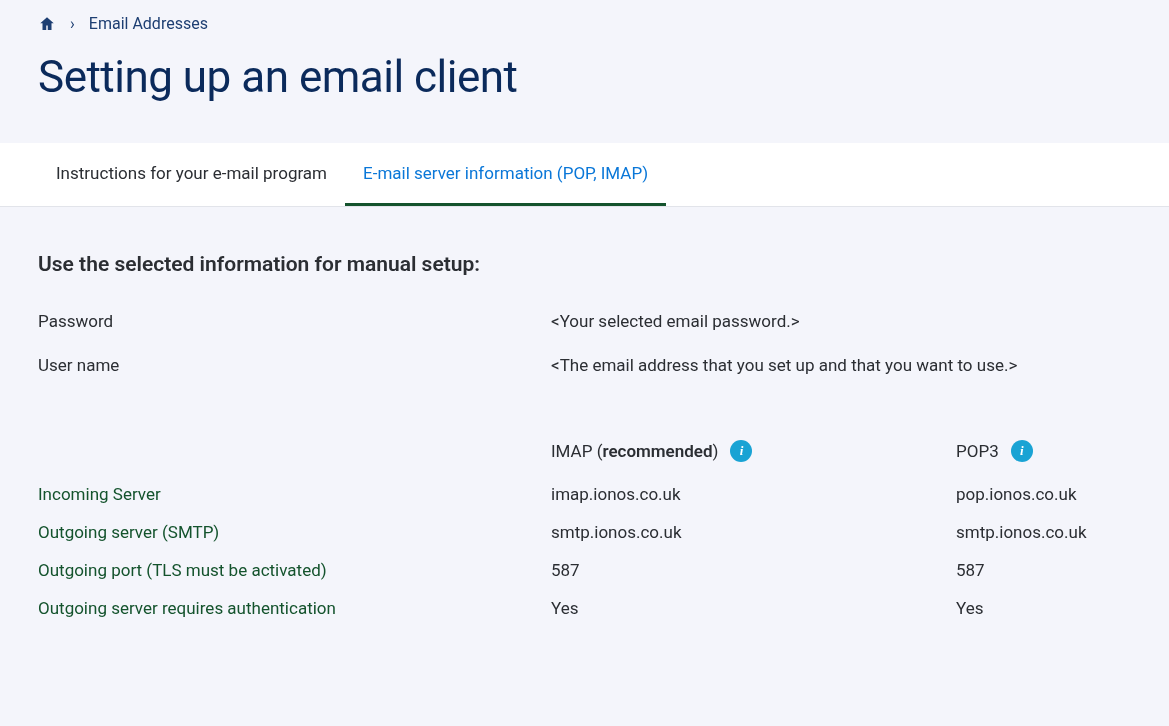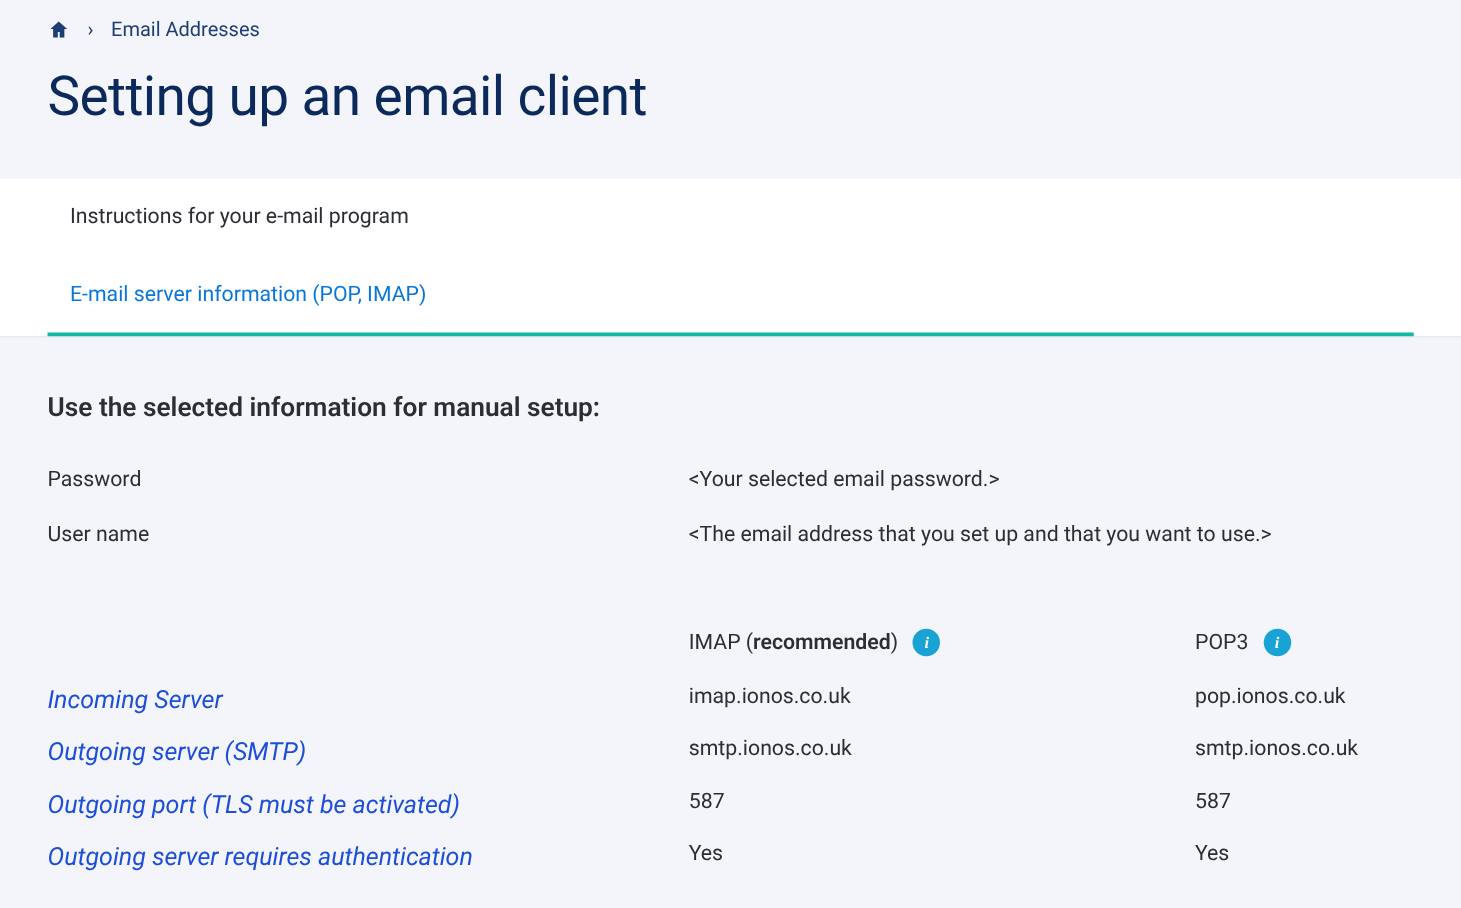--- a/index.html
+++ b/index.html
@@ -44,32 +44,31 @@
       margin-top: 18px;
       letter-spacing: -0.5px;
     }
     .tabs-wrapper {
       background: #ffffff;
       border-bottom: 1px solid #e2e4ea;
     }
     .tabs {
       display: flex;
       padding: 0 38px;
-      flex-direction: column;
     }
     .tab {
       padding: 20px 18px 20px 18px;
       font-size: 17px;
       color: #2b2e33;
       cursor: pointer;
       border-bottom: 3px solid transparent;
     }
     .tab.active {
       color: #0a77d8;
-      border-bottom: 3px solid #14b8a6;
+      border-bottom: 3px solid #14532d;
     }
     .content {
       padding: 45px 38px 40px 38px;
     }
     .section-heading {
       font-size: 21px;
       font-weight: 600;
       color: #2b2e33;
       margin-bottom: 35px;
     }
@@ -126,23 +125,22 @@
       font-family: Georgia, serif;
       font-style: italic;
       cursor: pointer;
     }
     .server-row {
       display: flex;
       margin-bottom: 18px;
     }
     .server-row .label {
       width: 513px;
-      font-size: 20px;
-      color: #1d4ed8;
-      font-style: italic;
+      font-size: 17px;
+      color: #14532d;
     }
     .server-row .imap-val {
       width: 405px;
       font-size: 17px;
       color: #2b2e33;
     }
     .server-row .pop-val {
       flex: 1;
       font-size: 17px;
       color: #2b2e33;

